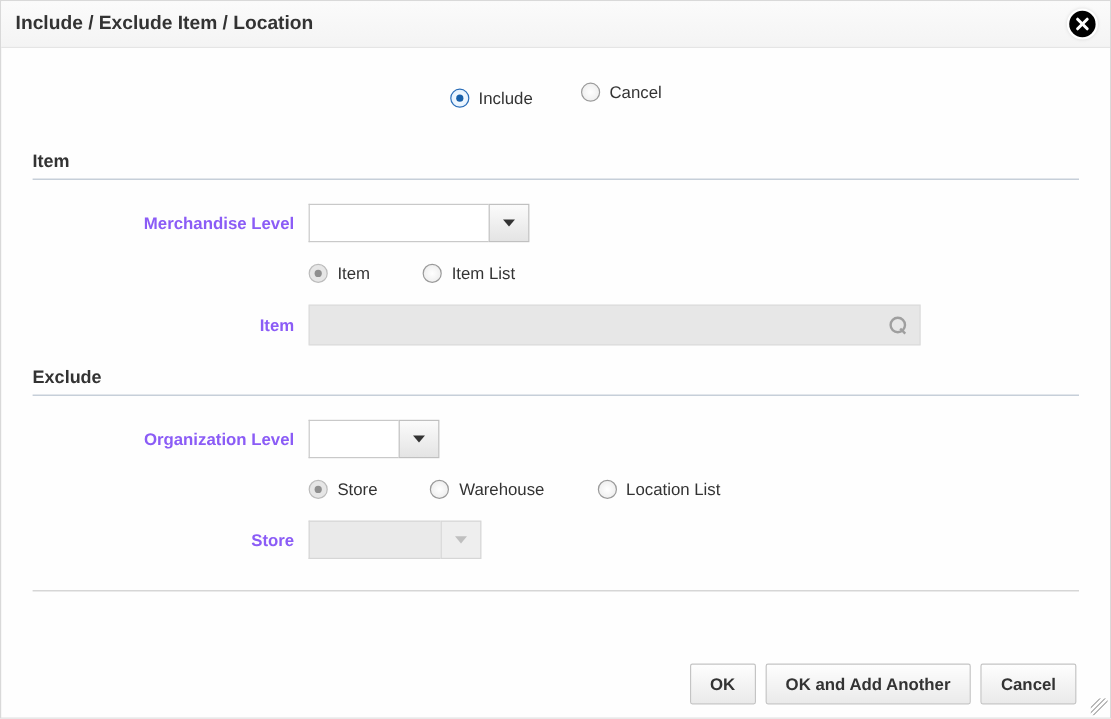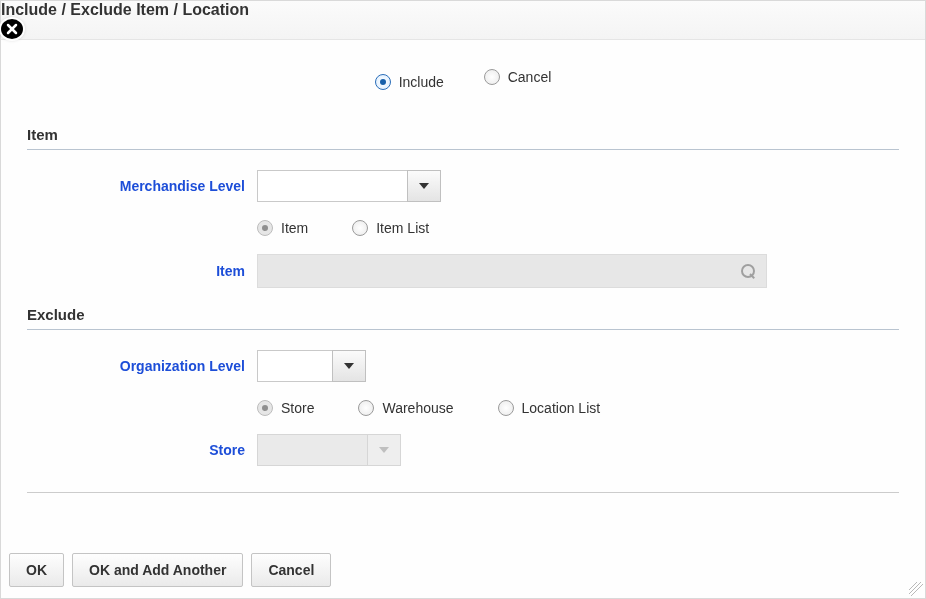--- a/index.html
+++ b/index.html
@@ -13,26 +13,26 @@
   .dialog {
     box-sizing: border-box;
     width: 926px;
     height: 599px;
     border: 1px solid #d9d9d9;
     position: relative;
     background: #fefefe;
   }
   .titlebar {
     height: 38px;
-    padding: 0 0;
+    padding: 0 12px;
     border-bottom: 1px solid #e5e5e5;
     display: flex;
+    align-items: center;
     justify-content: space-between;
     background: linear-gradient(#fbfbfb, #f4f4f4);
-    flex-direction: column;
   }
   .titlebar .title {
     font-weight: bold;
     font-size: 16px;
     color: #333;
   }
   .close-btn {
     width: 22px;
     height: 22px;
     border-radius: 50%;
@@ -117,21 +117,21 @@
 
   .form-row {
     display: flex;
     align-items: center;
     margin-bottom: 18px;
   }
   .form-label {
     width: 230px;
     text-align: right;
     font-weight: bold;
-    color: #1d4ed8;
+    color: #8b5cf6;
     padding-right: 12px;
     box-sizing: border-box;
   }
   .form-ctrl { flex: 1; display:flex; align-items:center; }
 
   .combo {
     display: inline-flex;
     height: 32px;
   }
   .combo input {
@@ -189,20 +189,21 @@
     display:flex;align-items:center;margin-bottom:18px;padding-left:230px;
   }
   .sub-radio-row .radio-wrap { margin:0 44px 0 0; }
 
   .footer {
     position:absolute;
     bottom:0;left:0;right:0;
     height:56px;
     display:flex;
     align-items:center;
+    justify-content:flex-end;
     padding-right:28px;
     box-sizing:border-box;
   }
   .btn {
     height:32px;
     padding: 0 16px;
     margin-left:8px;
     border:1px solid #c4c4c4;
     background:linear-gradient(#fefefe,#eaeaea);
     font-weight:bold;

